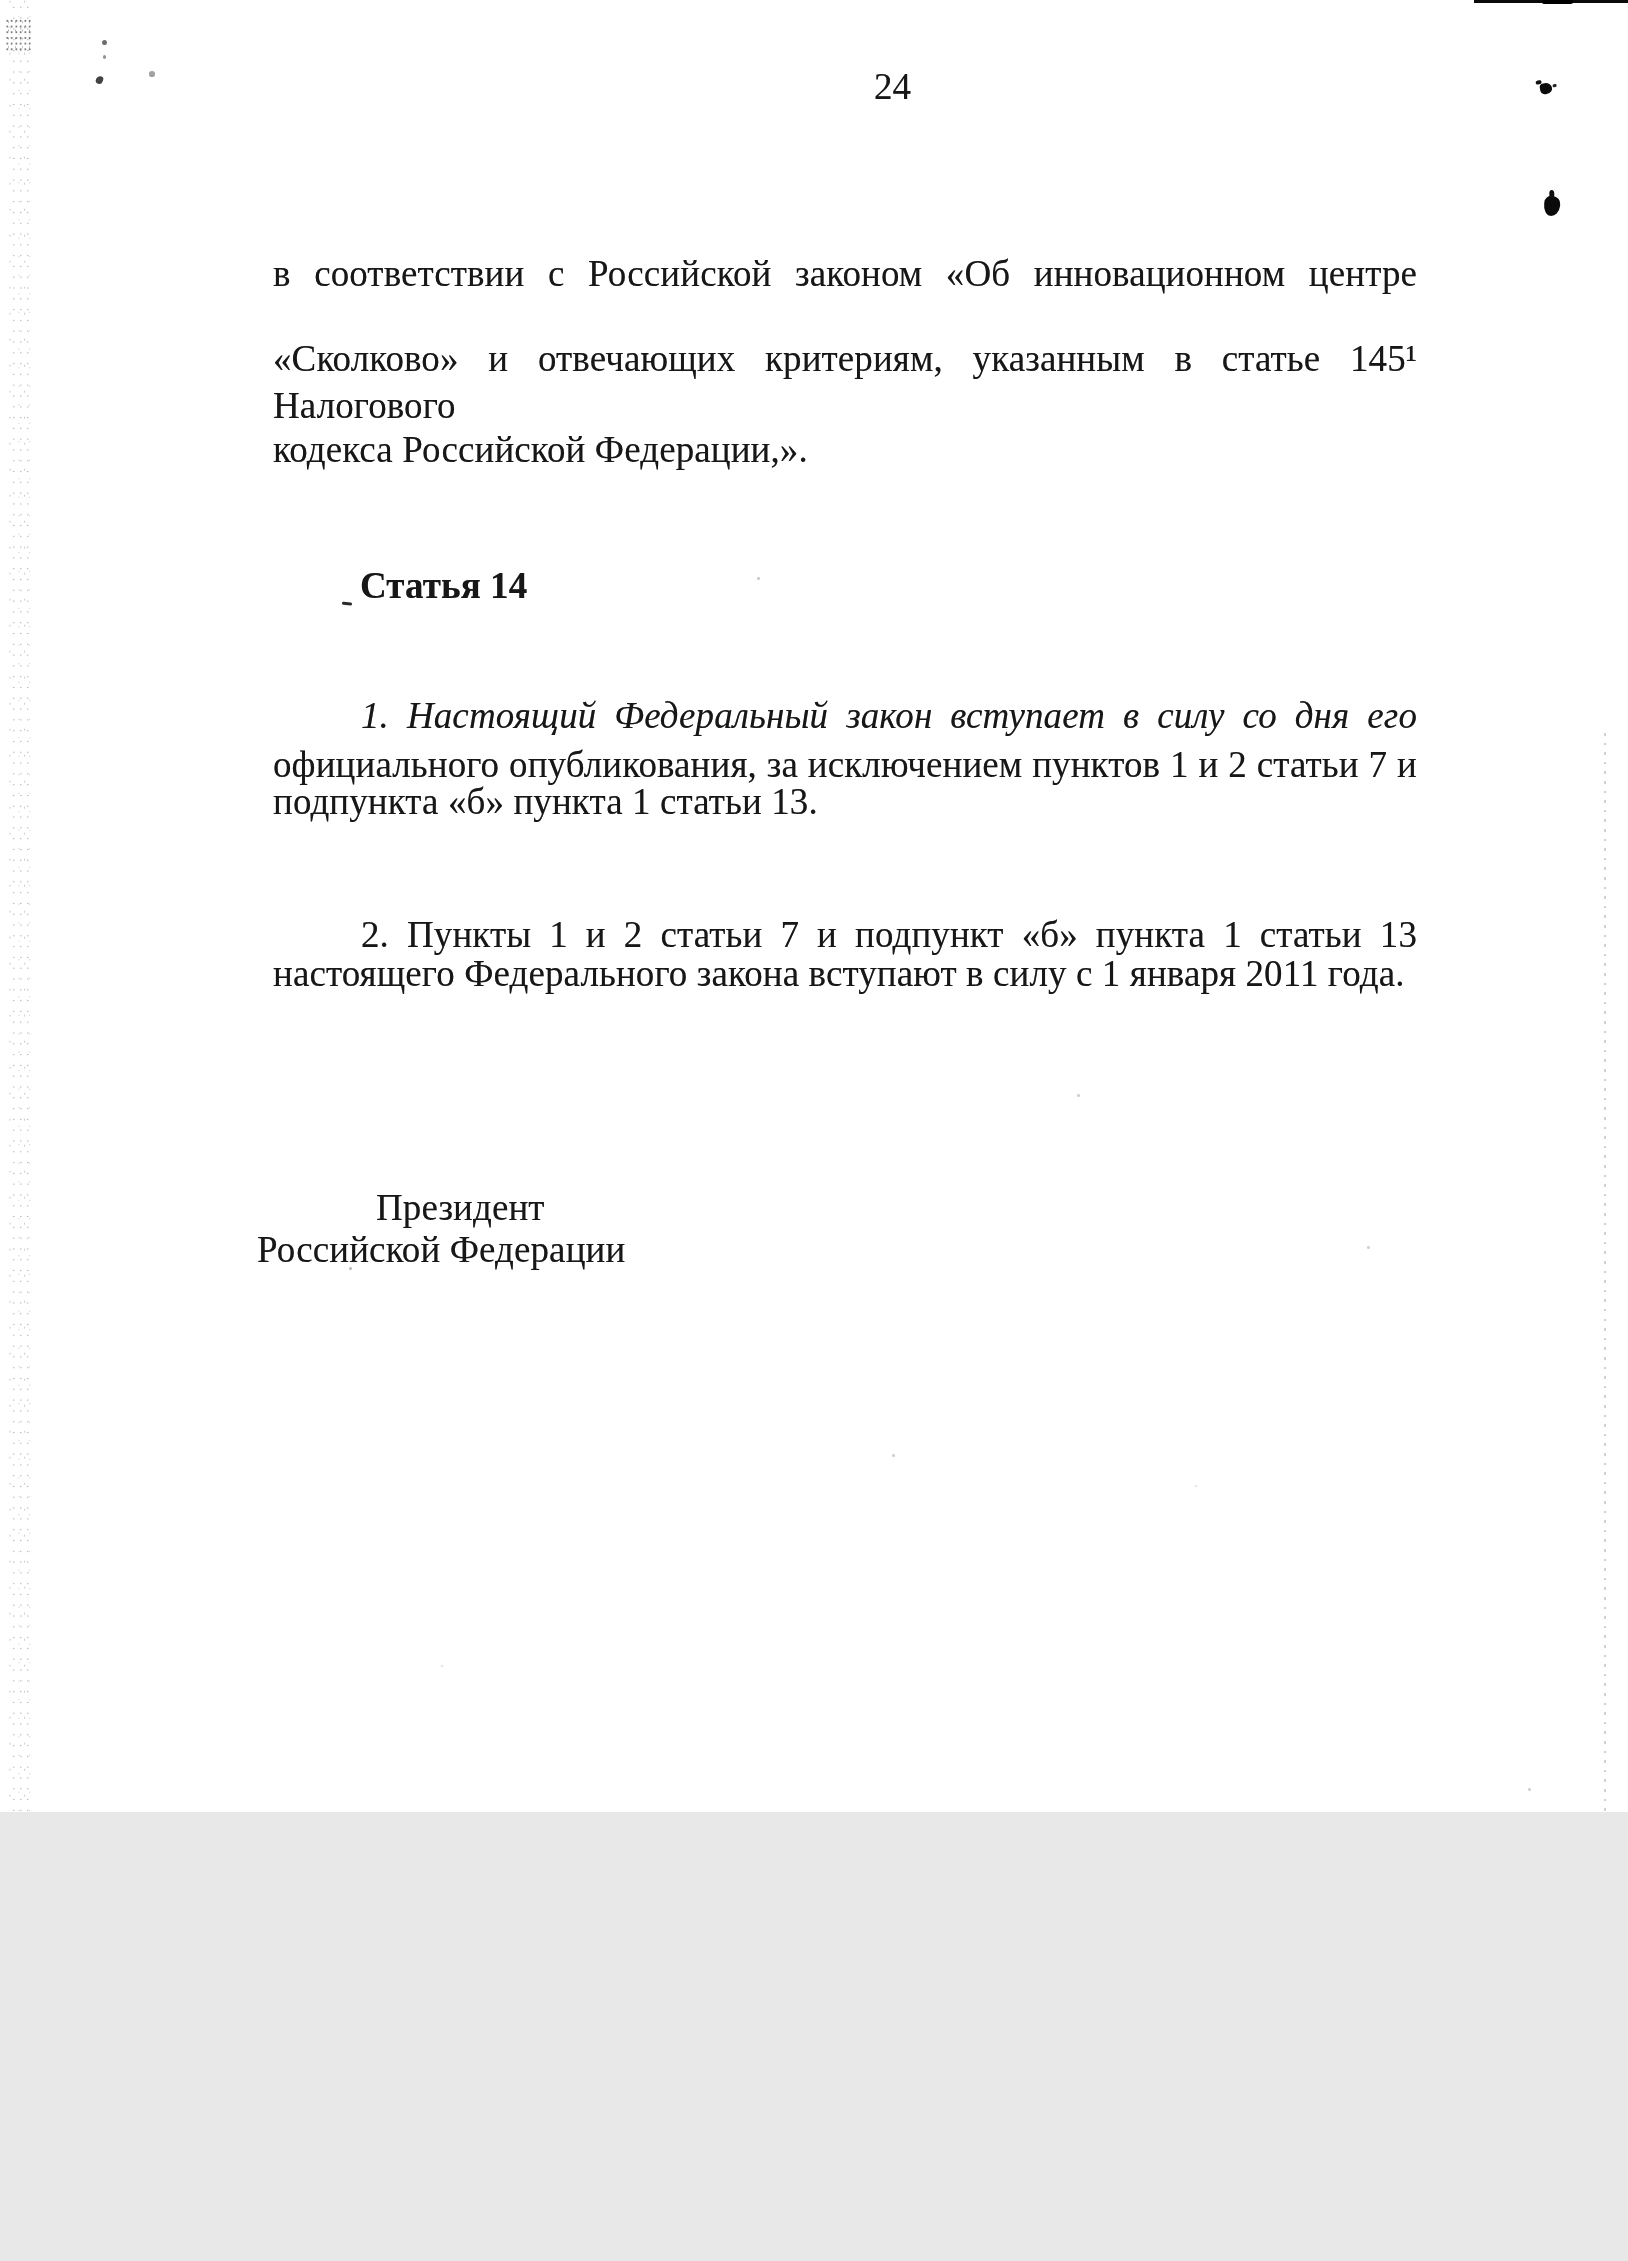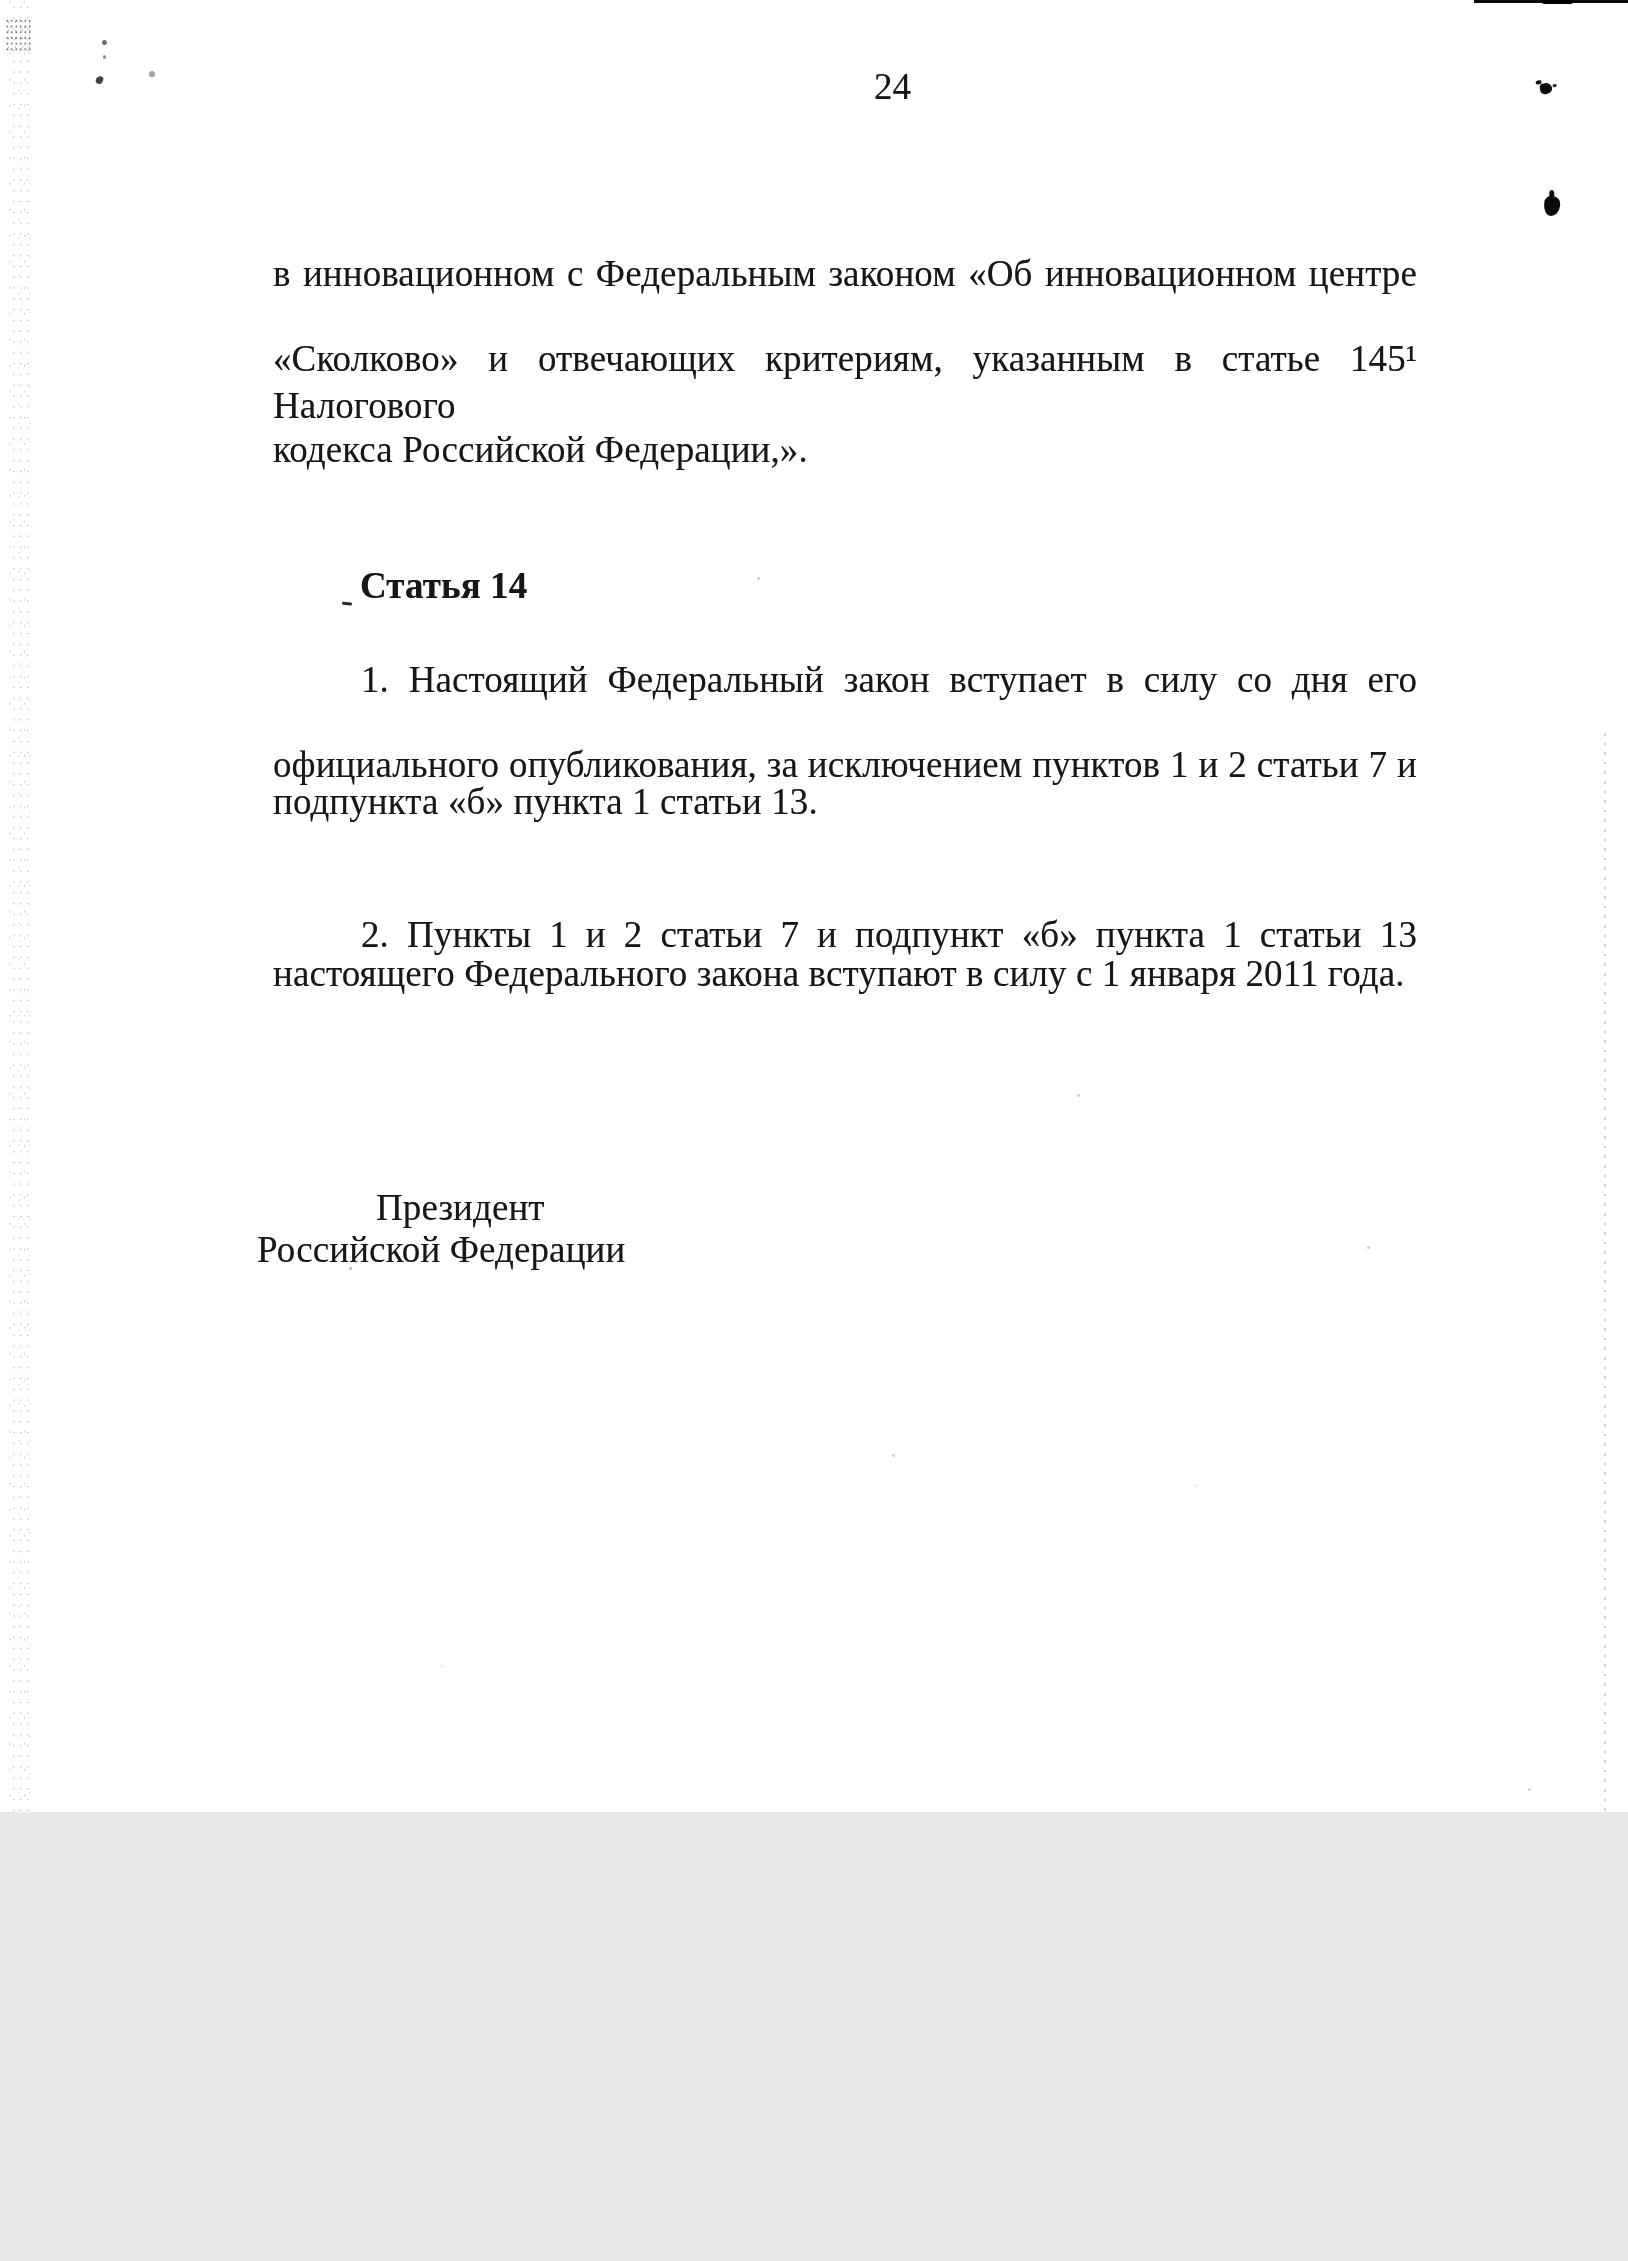--- a/index.html
+++ b/index.html
@@ -108,25 +108,25 @@
   .sp9{left:1195px;top:1485px;width:1.9px;height:1.9px;background:#777;opacity:.25;}
 </style>
 </head>
 <body>
 
 <div class="page">
 
   <div class="page-number">24</div>
 
   <div id="text-layer">
-      <div class="line justify" style="top: 250px;">в инновационном с Федеральным законом «Об инновационном центре</div>
+      <div class="line justify" style="top: 250px;">в соответствии с Российской законом «Об инновационном центре</div>
       <div class="line justify" style="top: 335px;">«Сколково» и отвечающих критериям, указанным в статье 145¹ Налогового</div>
       <div class="line left" style="top: 426px;">кодекса Российской Федерации,».</div>
       <div class="line heading" style="top: 562px; left: 360px;">Статья 14</div>
-      <div class="line justify-indent" style="top: 656px;">1. Настоящий Федеральный закон вступает в силу со дня его</div>
+      <div class="line justify-indent" style="top: 692px; font-style: italic;">1. Настоящий Федеральный закон вступает в силу со дня его</div>
       <div class="line justify" style="top: 741px;">официального опубликования, за исключением пунктов 1 и 2 статьи 7 и</div>
       <div class="line left" style="top: 778px;">подпункта «б» пункта 1 статьи 13.</div>
       <div class="line justify-indent" style="top: 911px;">2. Пункты 1 и 2 статьи 7 и подпункт «б» пункта 1 статьи 13</div>
       <div class="line left" style="top: 950px;">настоящего Федерального закона вступают в силу с 1 января 2011 года.</div>
       <div class="line sig" style="top: 1184px; left: 376px;">Президент</div>
       <div class="line sig" style="top: 1226px; left: 257px;">Российской Федерации</div>
     </div>
 
   <div class="left-band"></div>
   <div class="corner-cluster"></div>

